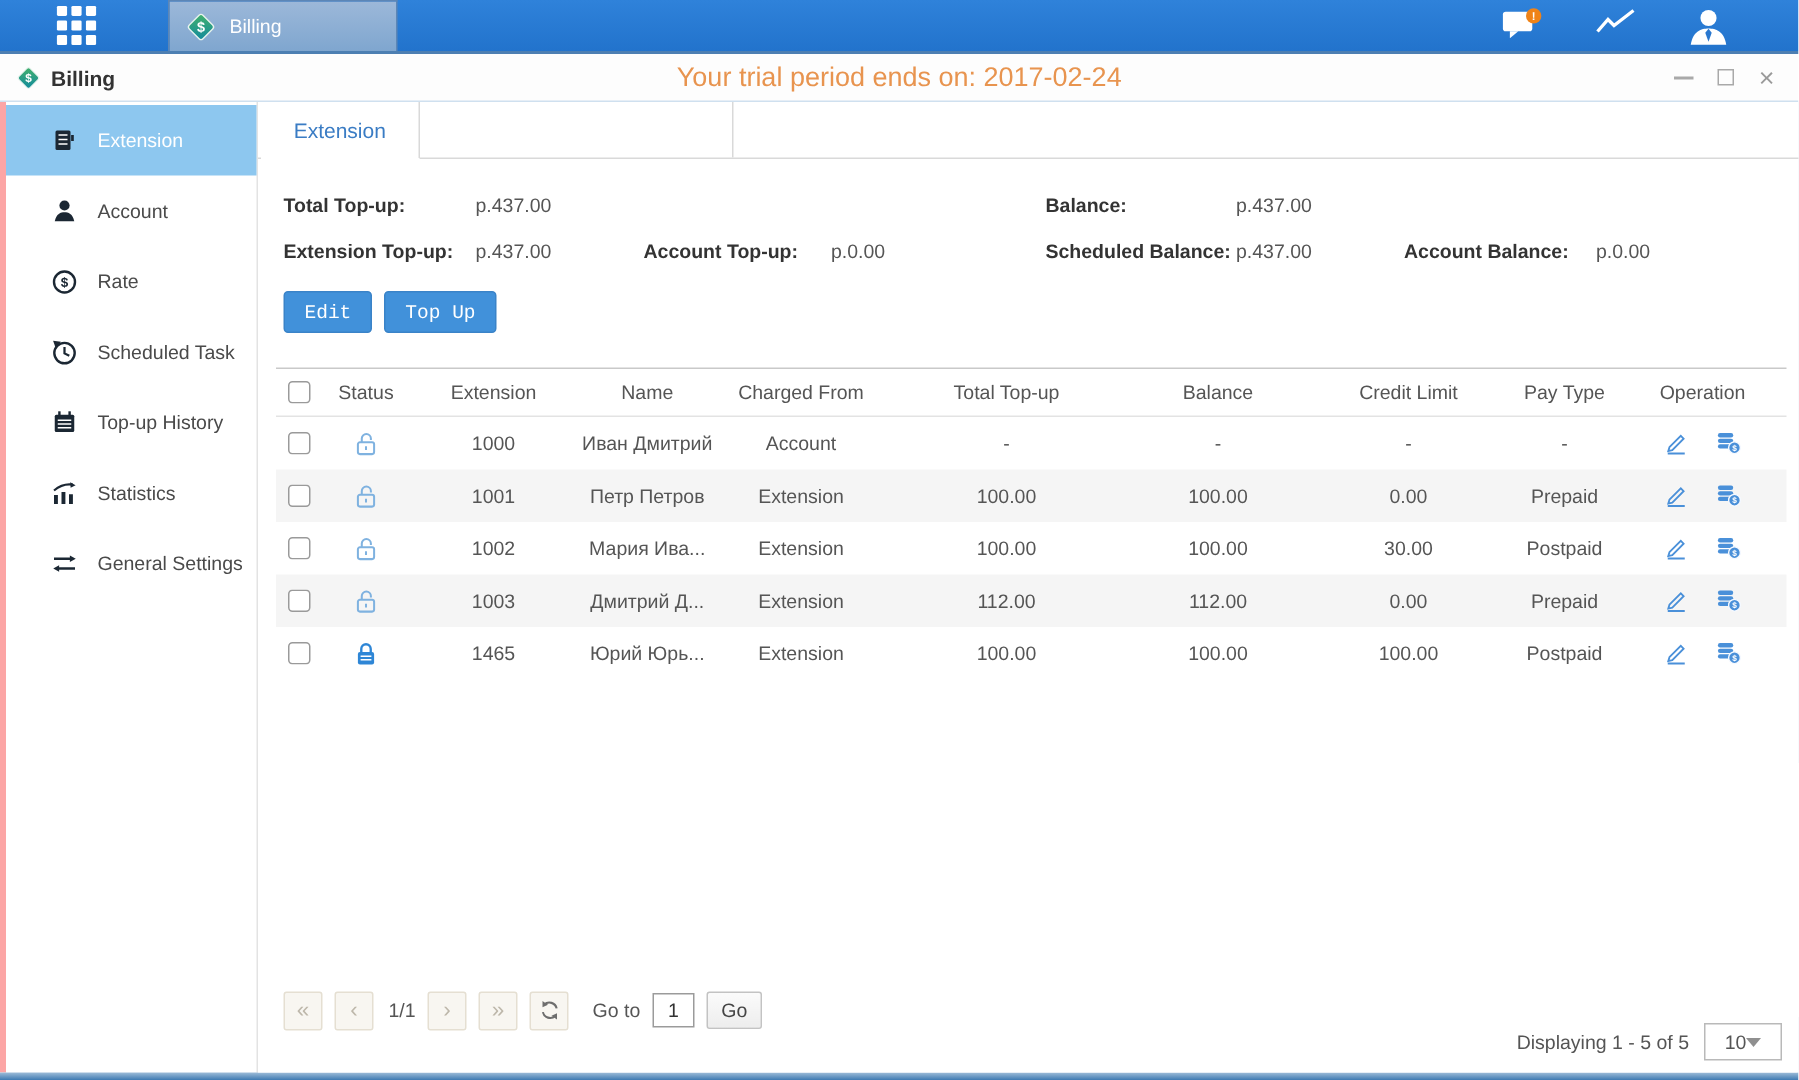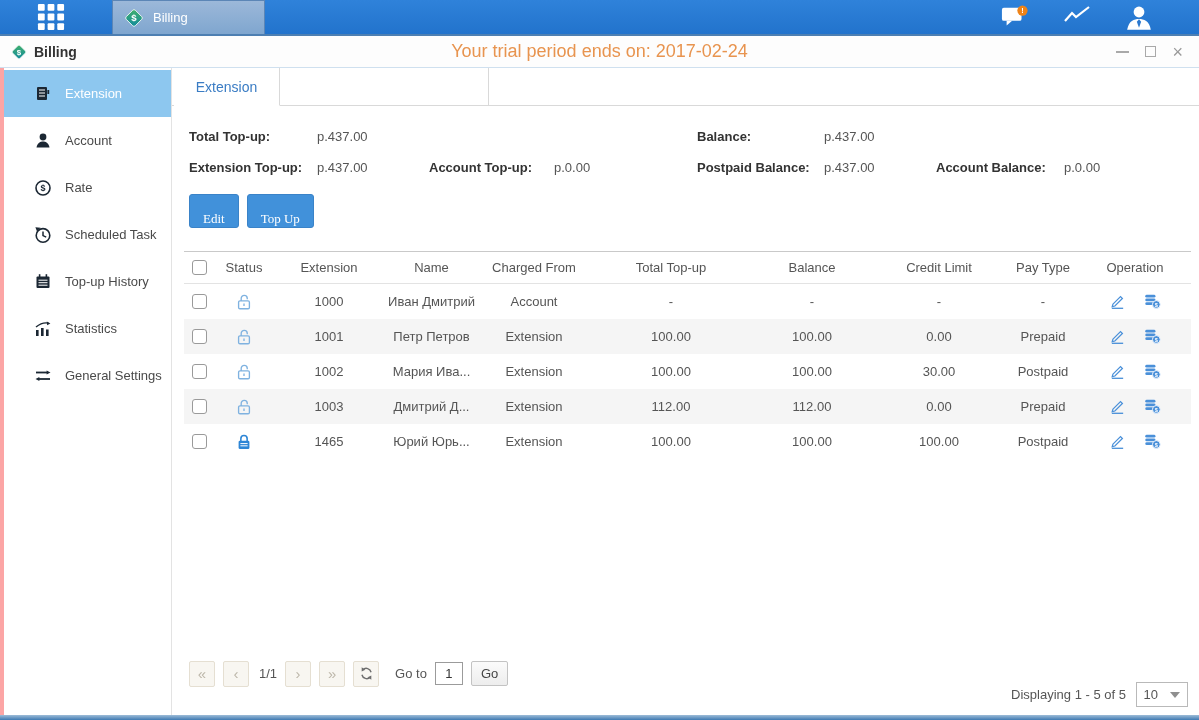--- a/index.html
+++ b/index.html
@@ -63,21 +63,21 @@
   .summary { padding-top:7px; }
   .sum-row { display:flex; align-items:flex-end; height:31px; padding-left:17px; font-size:13px; }
   .sum-label { font-weight:bold; color:#333; }
   .sum-val { color:#555; }
   .w1{width:128px}.w2{width:112px}.w3{width:125px}.w4{width:143px}.w5{width:127px}.w6{width:112px}.w7{width:128px}.sp{width:268px}
 
   
   .actions { margin-top:19px; padding-left:17px; display:flex; gap:8px; }
   .btn-blue {
     background:#4191da; color:#fff; border:1px solid #3a83c8; border-radius:3px;
-    font-size:13px; height:28px; padding:16px 13px; cursor:pointer; font-family:Liberation Serif, serif;
+    font-size:13px; height:28px; padding:5px 13px; cursor:pointer; font-family:Liberation Mono, monospace;
   }
 
   
   .tablewrap { margin:23px 10px 0 12px; }
   .thead { display:flex; align-items:center; height:33px; border-top:1px solid #c9c9c9; border-bottom:1px solid #e3e3e3; font-size:13px; color:#555; }
   .trow { display:flex; align-items:center; height:35px; font-size:13px; color:#555; }
   .trow:nth-child(even){ background:#f5f5f5; }
   .cell { display:flex; align-items:center; justify-content:center; overflow:hidden; white-space:nowrap; }
   .c-check{width:30px}.c-status{width:60px}.c-ext{width:110px}.c-name{width:95px}.c-charged{width:110px}
   .c-topup{width:164px}.c-balance{width:118px}.c-credit{width:136px}.c-paytype{width:72px}.c-op{width:112px}
@@ -93,21 +93,21 @@
     width:26px; height:26px; border:1px solid #e5dfd2; background:#f8f6f1; border-radius:2px;
     color:#bdb7aa; display:flex; align-items:center; justify-content:center; font-size:15px;
     margin-right:8px; cursor:pointer;
   }
   .pg-page { margin:0 8px 0 2px; color:#555; }
   .pg-refresh svg { width:15px; height:15px; }
   .goto-label { margin:0 8px; }
   .goto-input { width:28px; height:23px; border:1px solid #9b9b9b; text-align:center; font-size:13px; font-family:inherit; color:#333; }
   .go-btn { height:25px; padding:0 9px; margin-left:8px; border:1px solid #c3c3c3; border-radius:2px; background:linear-gradient(#fbfbfb,#ededed); font-size:13px; color:#444; cursor:pointer; font-family:inherit; }
   .pg-right { margin-left:auto; display:flex; align-items:center; gap:10px;margin-top:42px; }
-  .pagesize { width:52px; height:25px; border:1px solid #b9b9b9; background:#fff; display:flex; align-items:center; justify-content:flex-end; padding:0 7px; cursor:pointer;gap:12px; }
+  .pagesize { width:52px; height:25px; border:1px solid #b9b9b9; background:#fff; display:flex; align-items:center; justify-content:center; padding:0 7px; cursor:pointer; }
   .caret { width:0; height:0; border-left:5px solid transparent; border-right:5px solid transparent; border-top:6px solid #8f8f8f; }
 
   .bottomstrip { height:5px; flex-shrink:0; background:linear-gradient(#9dbcd8,#3f7ab2); }
 </style>
 </head>
 <body>
 
 <div class="screen">
 
   <div class="topbar">
@@ -272,21 +272,21 @@
           <span class="sum-val w2">p.437.00</span>
           <span class="sp"></span>
           <span class="sum-label w5">Balance:</span>
           <span class="sum-val">p.437.00</span>
         </div>
         <div class="sum-row">
           <span class="sum-label w1">Extension Top-up:</span>
           <span class="sum-val w2">p.437.00</span>
           <span class="sum-label w3">Account Top-up:</span>
           <span class="sum-val w4">p.0.00</span>
-          <span class="sum-label w5">Postpaid Balance:</span>
+          <span class="sum-label w5">Scheduled Balance:</span>
           <span class="sum-val w6">p.437.00</span>
           <span class="sum-label w7">Account Balance:</span>
           <span class="sum-val">p.0.00</span>
         </div>
       </div>
 
       <div class="actions">
         <button class="btn-blue">Edit</button>
         <button class="btn-blue">Top Up</button>
       </div>

